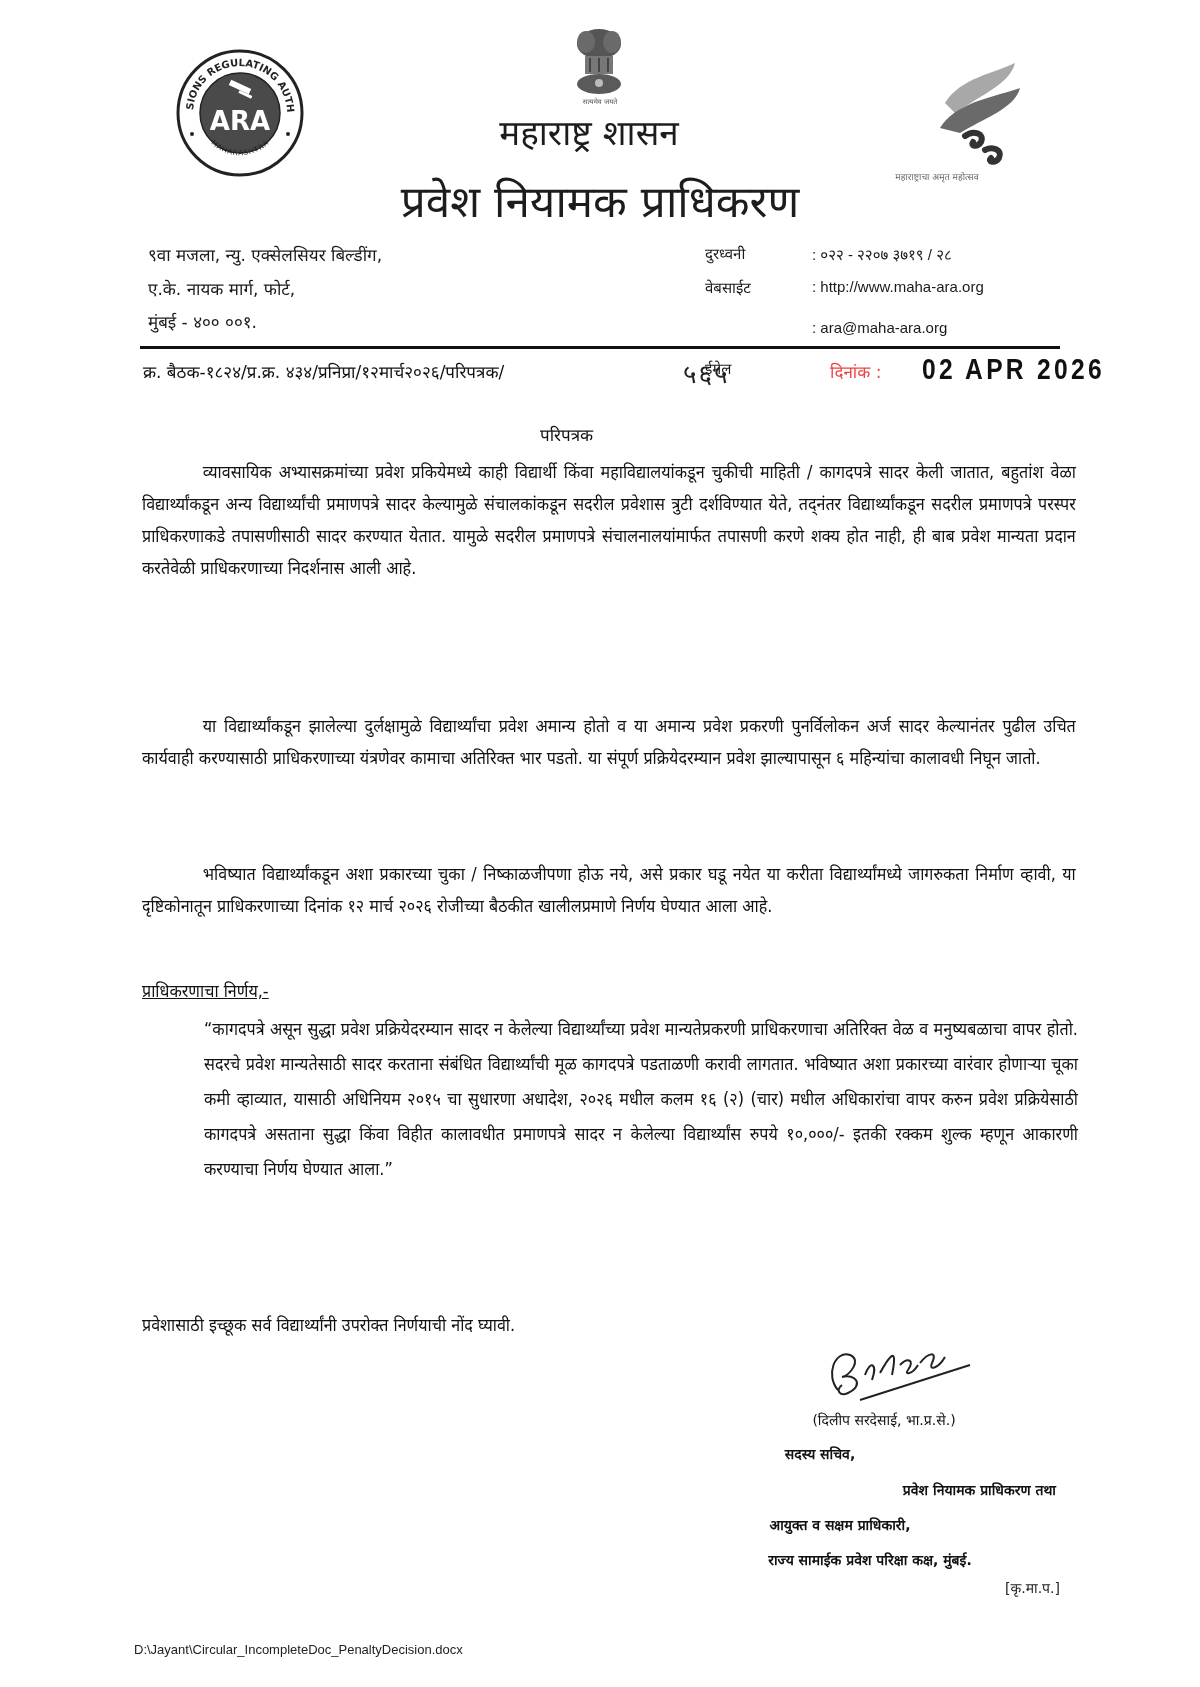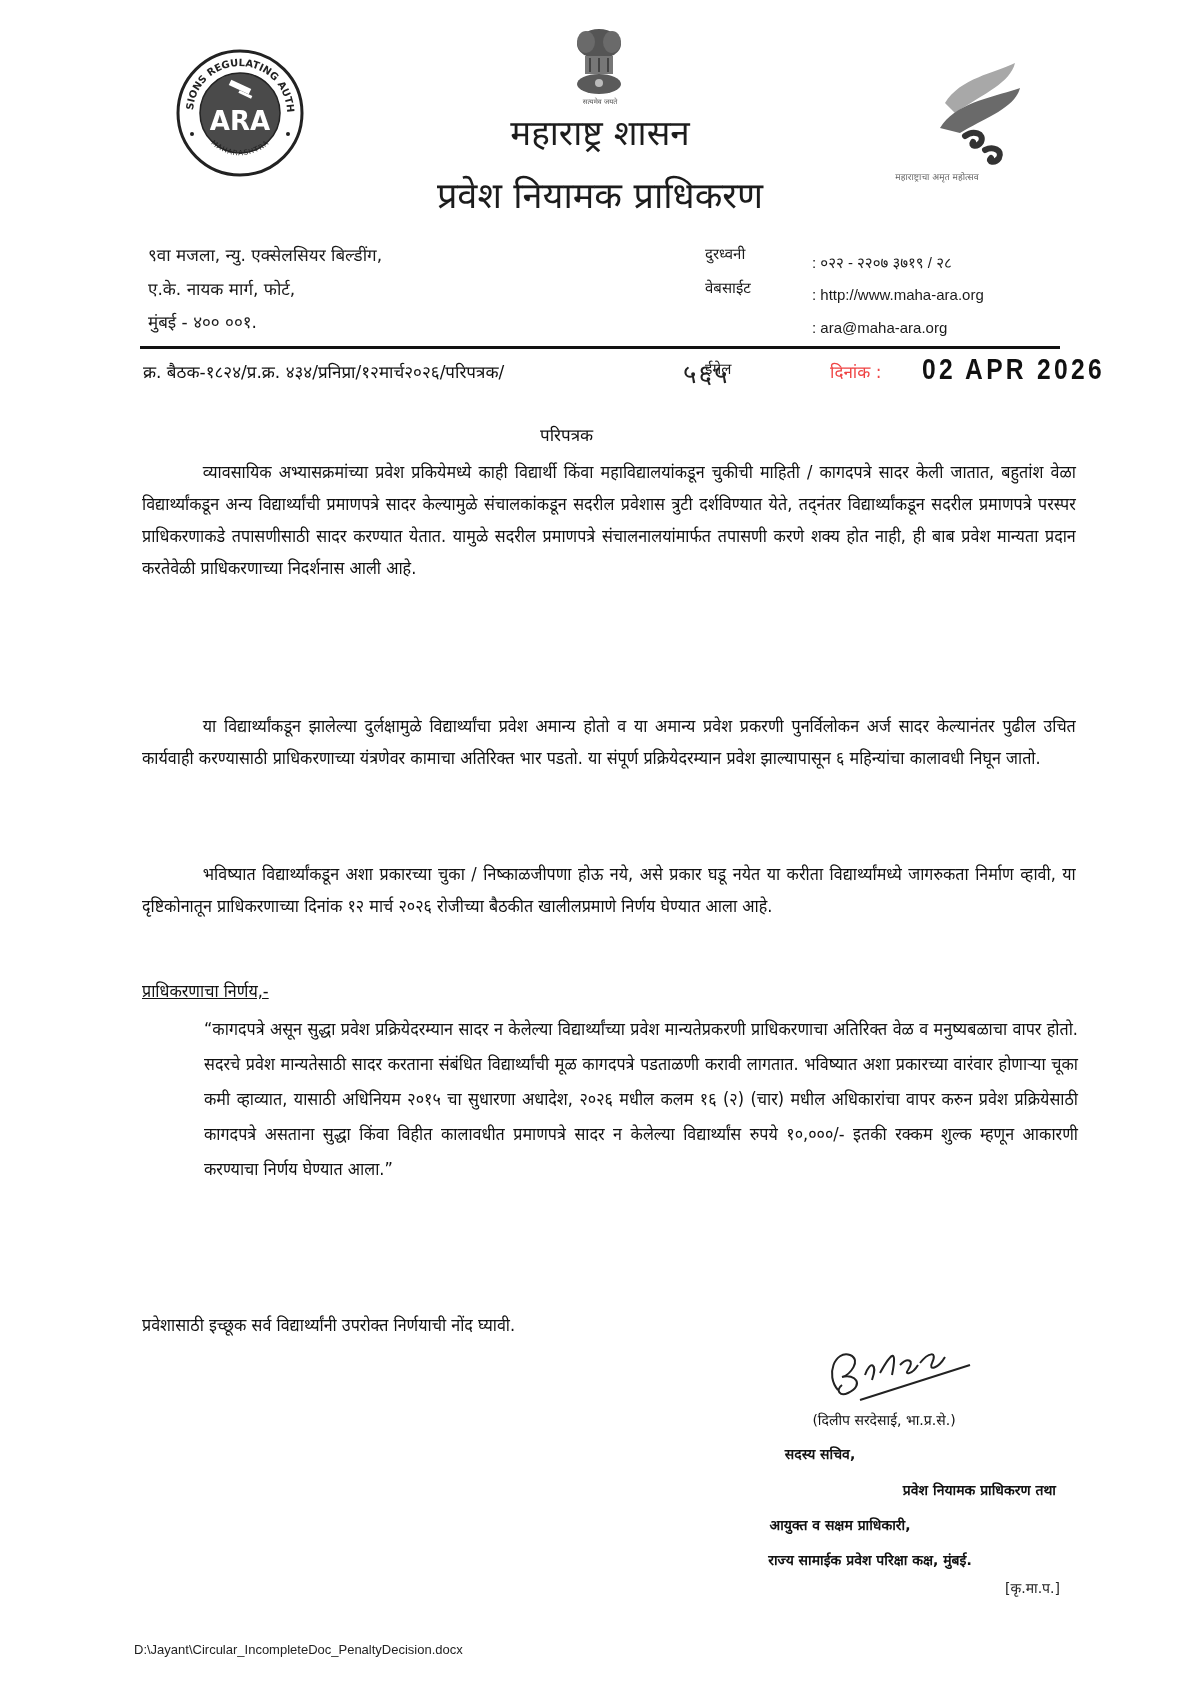--- a/index.html
+++ b/index.html
@@ -5,29 +5,29 @@
     html, body { margin: 0; padding: 0; background: #ffffff; }
     body {
       width: 1200px; height: 1687px; position: relative; overflow: hidden;
       font-family: "DejaVu Sans", sans-serif; color: #1a1a1a;
     }
     .abs { position: absolute; }
     
     #ara-logo { left: 175px; top: 48px; width: 130px; height: 130px; }
     #emblem { left: 568px; top: 26px; width: 62px; height: 78px; }
     #emblem-caption { left: 570px; top: 97px; width: 60px; text-align: center; font-size: 7px; color: #555; }
-    #state-title { left: 380px; top: 108px; width: 440px; text-align: center; font-family: "DejaVu Sans", sans-serif; font-size: 35px; color: #1c1c1c; }
-    #authority-title { left: 330px; top: 170px; width: 540px; text-align: center; font-size: 36px; color: #1c1c1c; }
+    #state-title { left: 369px; top: 108px; width: 440px; text-align: center; font-family: "DejaVu Sans", sans-serif; font-size: 35px; color: #1c1c1c; }
+    #authority-title { left: 330px; top: 170px; width: 540px; text-align: center; font-size: 44px; color: #1c1c1c; }
     #right-logo { left: 915px; top: 58px; width: 120px; height: 110px; }
     #right-logo-caption { left: 862px; top: 170px; width: 150px; font-size: 9px; color: #666; text-align: center; }
 
     
     .addr-line { left: 148px; font-size: 17px; color: #1a1a1a; }
     .contact-label { left: 705px; font-size: 15px; color: #1a1a1a; text-align: right; }
-    .contact-value { left: 812px; font-size: 15px; color: #1a1a1a; font-family: "Liberation Sans", sans-serif; margin-top: 8px; }
+    .contact-value { left: 812px; font-size: 15px; color: #1a1a1a; font-family: "Liberation Sans", sans-serif; }
 
     #header-rule { left: 140px; top: 346px; width: 920px; height: 3px; background: #111; }
 
     
     #ref-line { left: 143px; top: 360px; font-size: 17px; color: #111; }
     #ref-hand-number { left: 683px; top: 355px; font-size: 26px; font-family: "DejaVu Sans", sans-serif; color: #222; letter-spacing: 2px; }
     #date-label { left: 830px; top: 360px; font-size: 17px; color: #ef4444; }
     #date-stamp { left: 922px; top: 352px; font-size: 30px; font-weight: bold; font-family: "Liberation Sans Narrow", "Liberation Sans", sans-serif; letter-spacing: 4px; color: #111; transform: scaleX(0.82); transform-origin: left center; }
 
     #doc-title { left: 540px; top: 423px; font-size: 17px; color: #111; }
@@ -116,21 +116,21 @@
 
 <div class="abs addr-line" style="top:243px;">९वा मजला, न्यु. एक्सेलसियर बिल्डींग,</div>
 <div class="abs addr-line" style="top:277px;">ए.के. नायक मार्ग, फोर्ट,</div>
 <div class="abs addr-line" style="top:310px;">मुंबई - ४०० ००१.</div>
 
 <div class="abs contact-label" style="top:243px;">दुरध्वनी</div>
 <div class="abs contact-value" style="top:244px;">: ०२२ - २२०७ ३७१९ / २८</div>
 <div class="abs contact-label" style="top:277px;">वेबसाईट</div>
 <div class="abs contact-value" style="top:278px;">: http://www.maha-ara.org</div>
 <div class="abs contact-label" style="top:310px;margin-top:48px;">ईमेल</div>
-<div class="abs contact-value" style="top:311px;">: ara@maha-ara.org</div>
+<div class="abs contact-value" style="top:319px;">: ara@maha-ara.org</div>
 
 <div id="header-rule" class="abs"></div>
 
 <div id="ref-line" class="abs">क्र. बैठक-१८२४/प्र.क्र. ४३४/प्रनिप्रा/१२मार्च२०२६/परिपत्रक/</div>
 <div id="ref-hand-number" class="abs">५६५</div>
 <div id="date-label" class="abs">दिनांक :</div>
 <div id="date-stamp" class="abs">02 APR 2026</div>
 
 <div id="doc-title" class="abs">परिपत्रक</div>
 

